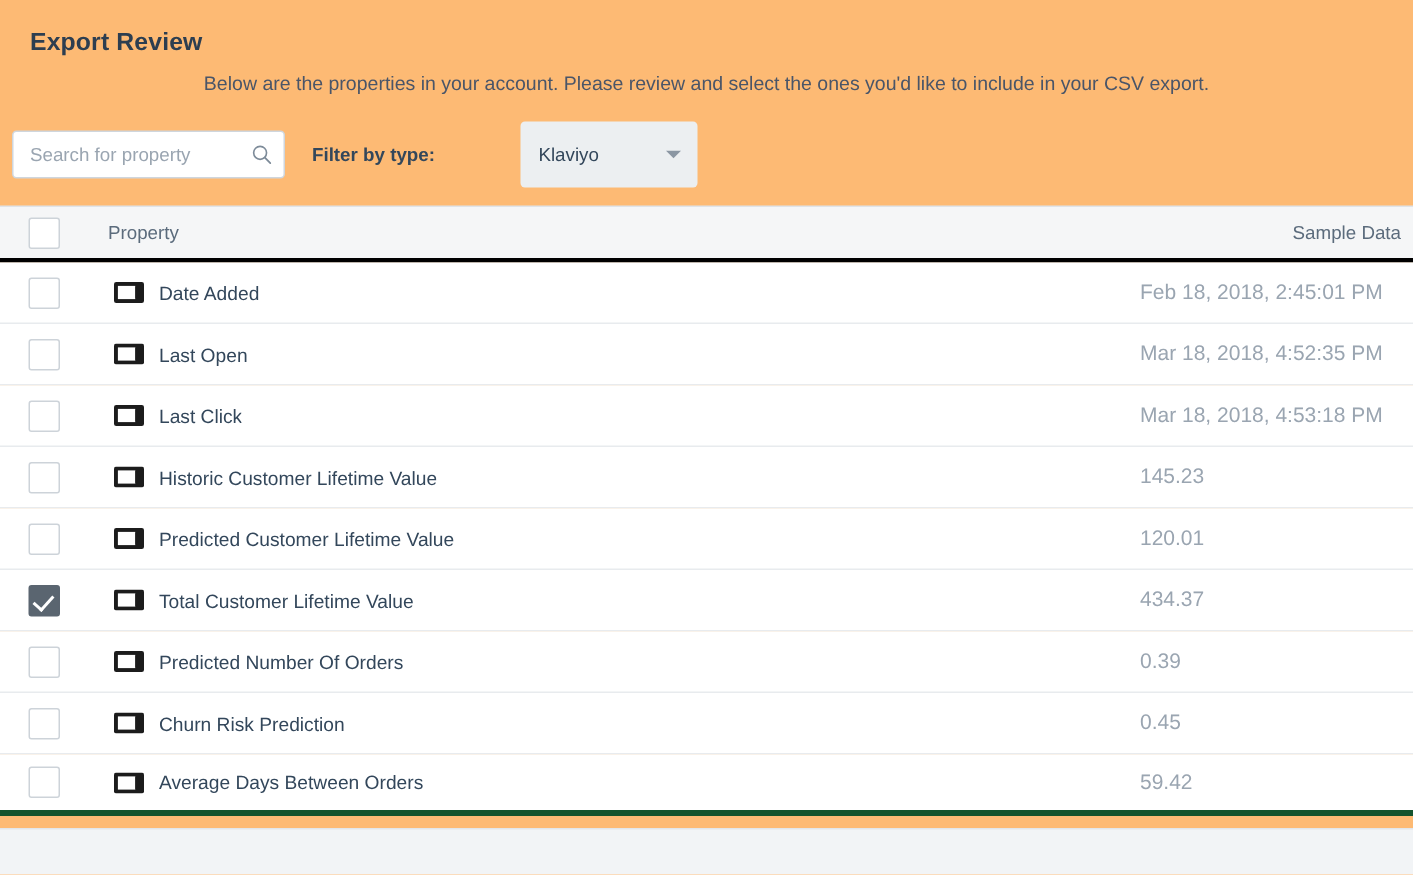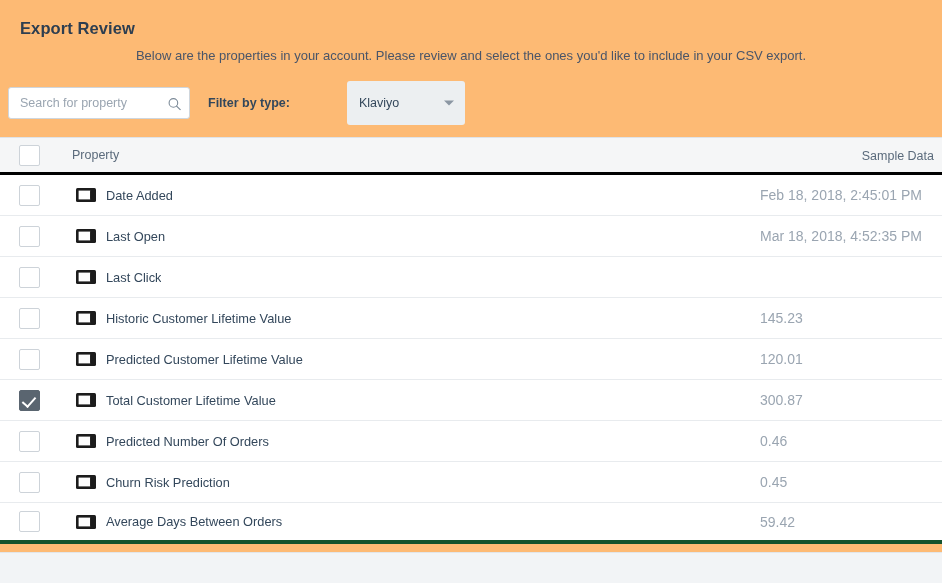--- a/index.html
+++ b/index.html
@@ -322,20 +322,21 @@
             <span class="checkbox"></span>
           </div>
           <div class="cell-prop">
             <span class="prop-icon"><svg class="prop-icon-svg" width="20" height="14" viewBox="0 0 20 14" xmlns="http://www.w3.org/2000/svg">
                 <rect x="0" y="0" width="20" height="14" rx="1.5" fill="#1c1c1c"></rect>
                 <rect x="2.6" y="2.6" width="11.6" height="8.8" fill="#ffffff"></rect>
                 <path d="M14.2 2.6 L14.2 11.4 L17.6 7 Z" fill="#1c1c1c"></path>
               </svg></span>
             <span class="prop-name">Last Click</span>
           </div>
+          <div class="cell-sample"><span class="sample-val">Mar 18, 2018, 4:53:18 PM</span></div>
         </div>
         <div class="row">
           <div class="cell-check">
             <span class="checkbox"></span>
           </div>
           <div class="cell-prop">
             <span class="prop-icon"><svg class="prop-icon-svg" width="20" height="14" viewBox="0 0 20 14" xmlns="http://www.w3.org/2000/svg">
                 <rect x="0" y="0" width="20" height="14" rx="1.5" fill="#1c1c1c"></rect>
                 <rect x="2.6" y="2.6" width="11.6" height="8.8" fill="#ffffff"></rect>
                 <path d="M14.2 2.6 L14.2 11.4 L17.6 7 Z" fill="#1c1c1c"></path>
@@ -363,35 +364,35 @@
             <span class="checkbox checked"></span>
           </div>
           <div class="cell-prop">
             <span class="prop-icon"><svg class="prop-icon-svg" width="20" height="14" viewBox="0 0 20 14" xmlns="http://www.w3.org/2000/svg">
                 <rect x="0" y="0" width="20" height="14" rx="1.5" fill="#1c1c1c"></rect>
                 <rect x="2.6" y="2.6" width="11.6" height="8.8" fill="#ffffff"></rect>
                 <path d="M14.2 2.6 L14.2 11.4 L17.6 7 Z" fill="#1c1c1c"></path>
               </svg></span>
             <span class="prop-name">Total Customer Lifetime Value</span>
           </div>
-          <div class="cell-sample"><span class="sample-val">300.87</span></div>
+          <div class="cell-sample"><span class="sample-val">434.37</span></div>
         </div>
         <div class="row">
           <div class="cell-check">
             <span class="checkbox"></span>
           </div>
           <div class="cell-prop">
             <span class="prop-icon"><svg class="prop-icon-svg" width="20" height="14" viewBox="0 0 20 14" xmlns="http://www.w3.org/2000/svg">
                 <rect x="0" y="0" width="20" height="14" rx="1.5" fill="#1c1c1c"></rect>
                 <rect x="2.6" y="2.6" width="11.6" height="8.8" fill="#ffffff"></rect>
                 <path d="M14.2 2.6 L14.2 11.4 L17.6 7 Z" fill="#1c1c1c"></path>
               </svg></span>
             <span class="prop-name">Predicted Number Of Orders</span>
           </div>
-          <div class="cell-sample"><span class="sample-val">0.46</span></div>
+          <div class="cell-sample"><span class="sample-val">0.39</span></div>
         </div>
         <div class="row">
           <div class="cell-check">
             <span class="checkbox"></span>
           </div>
           <div class="cell-prop">
             <span class="prop-icon"><svg class="prop-icon-svg" width="20" height="14" viewBox="0 0 20 14" xmlns="http://www.w3.org/2000/svg">
                 <rect x="0" y="0" width="20" height="14" rx="1.5" fill="#1c1c1c"></rect>
                 <rect x="2.6" y="2.6" width="11.6" height="8.8" fill="#ffffff"></rect>
                 <path d="M14.2 2.6 L14.2 11.4 L17.6 7 Z" fill="#1c1c1c"></path>

